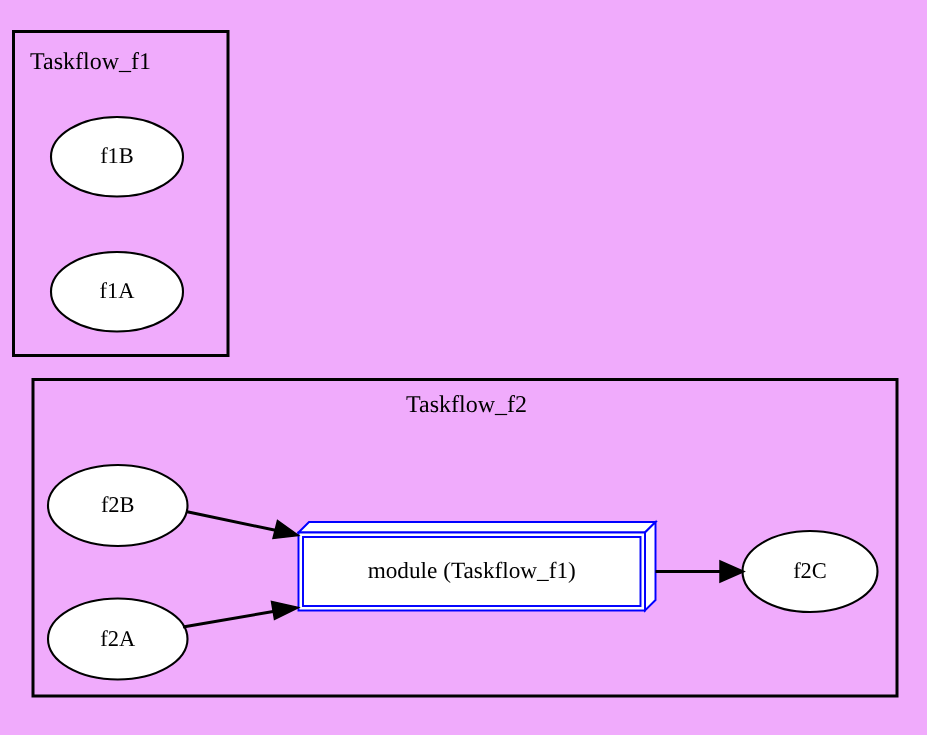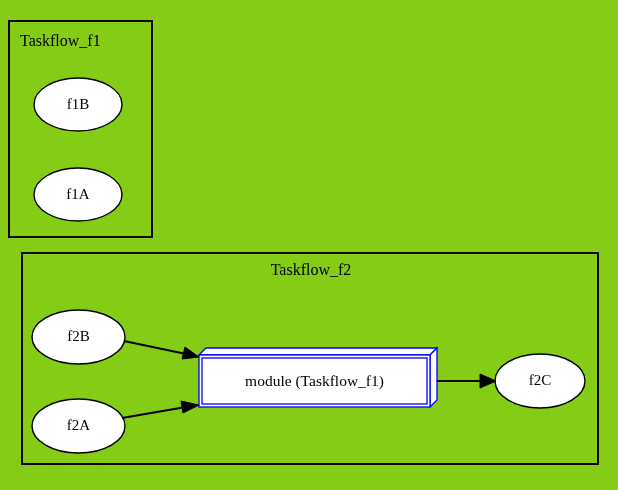--- a/index.html
+++ b/index.html
@@ -4,21 +4,21 @@
 <style>
   html, body {
     margin: 0;
     padding: 0;
     background: #ffffff;
   }
   #diagram-root {
     position: relative;
     width: 618px;
     height: 490px;
-    background: #84cc16;
+    background: #f0abfc;
     font-family: "Liberation Serif", "DejaVu Serif", serif;
     overflow: hidden;
   }
   svg.graph-canvas {
     display: block;
     width: 618px;
     height: 490px;
   }
   .cluster-rect {
     fill: none;

